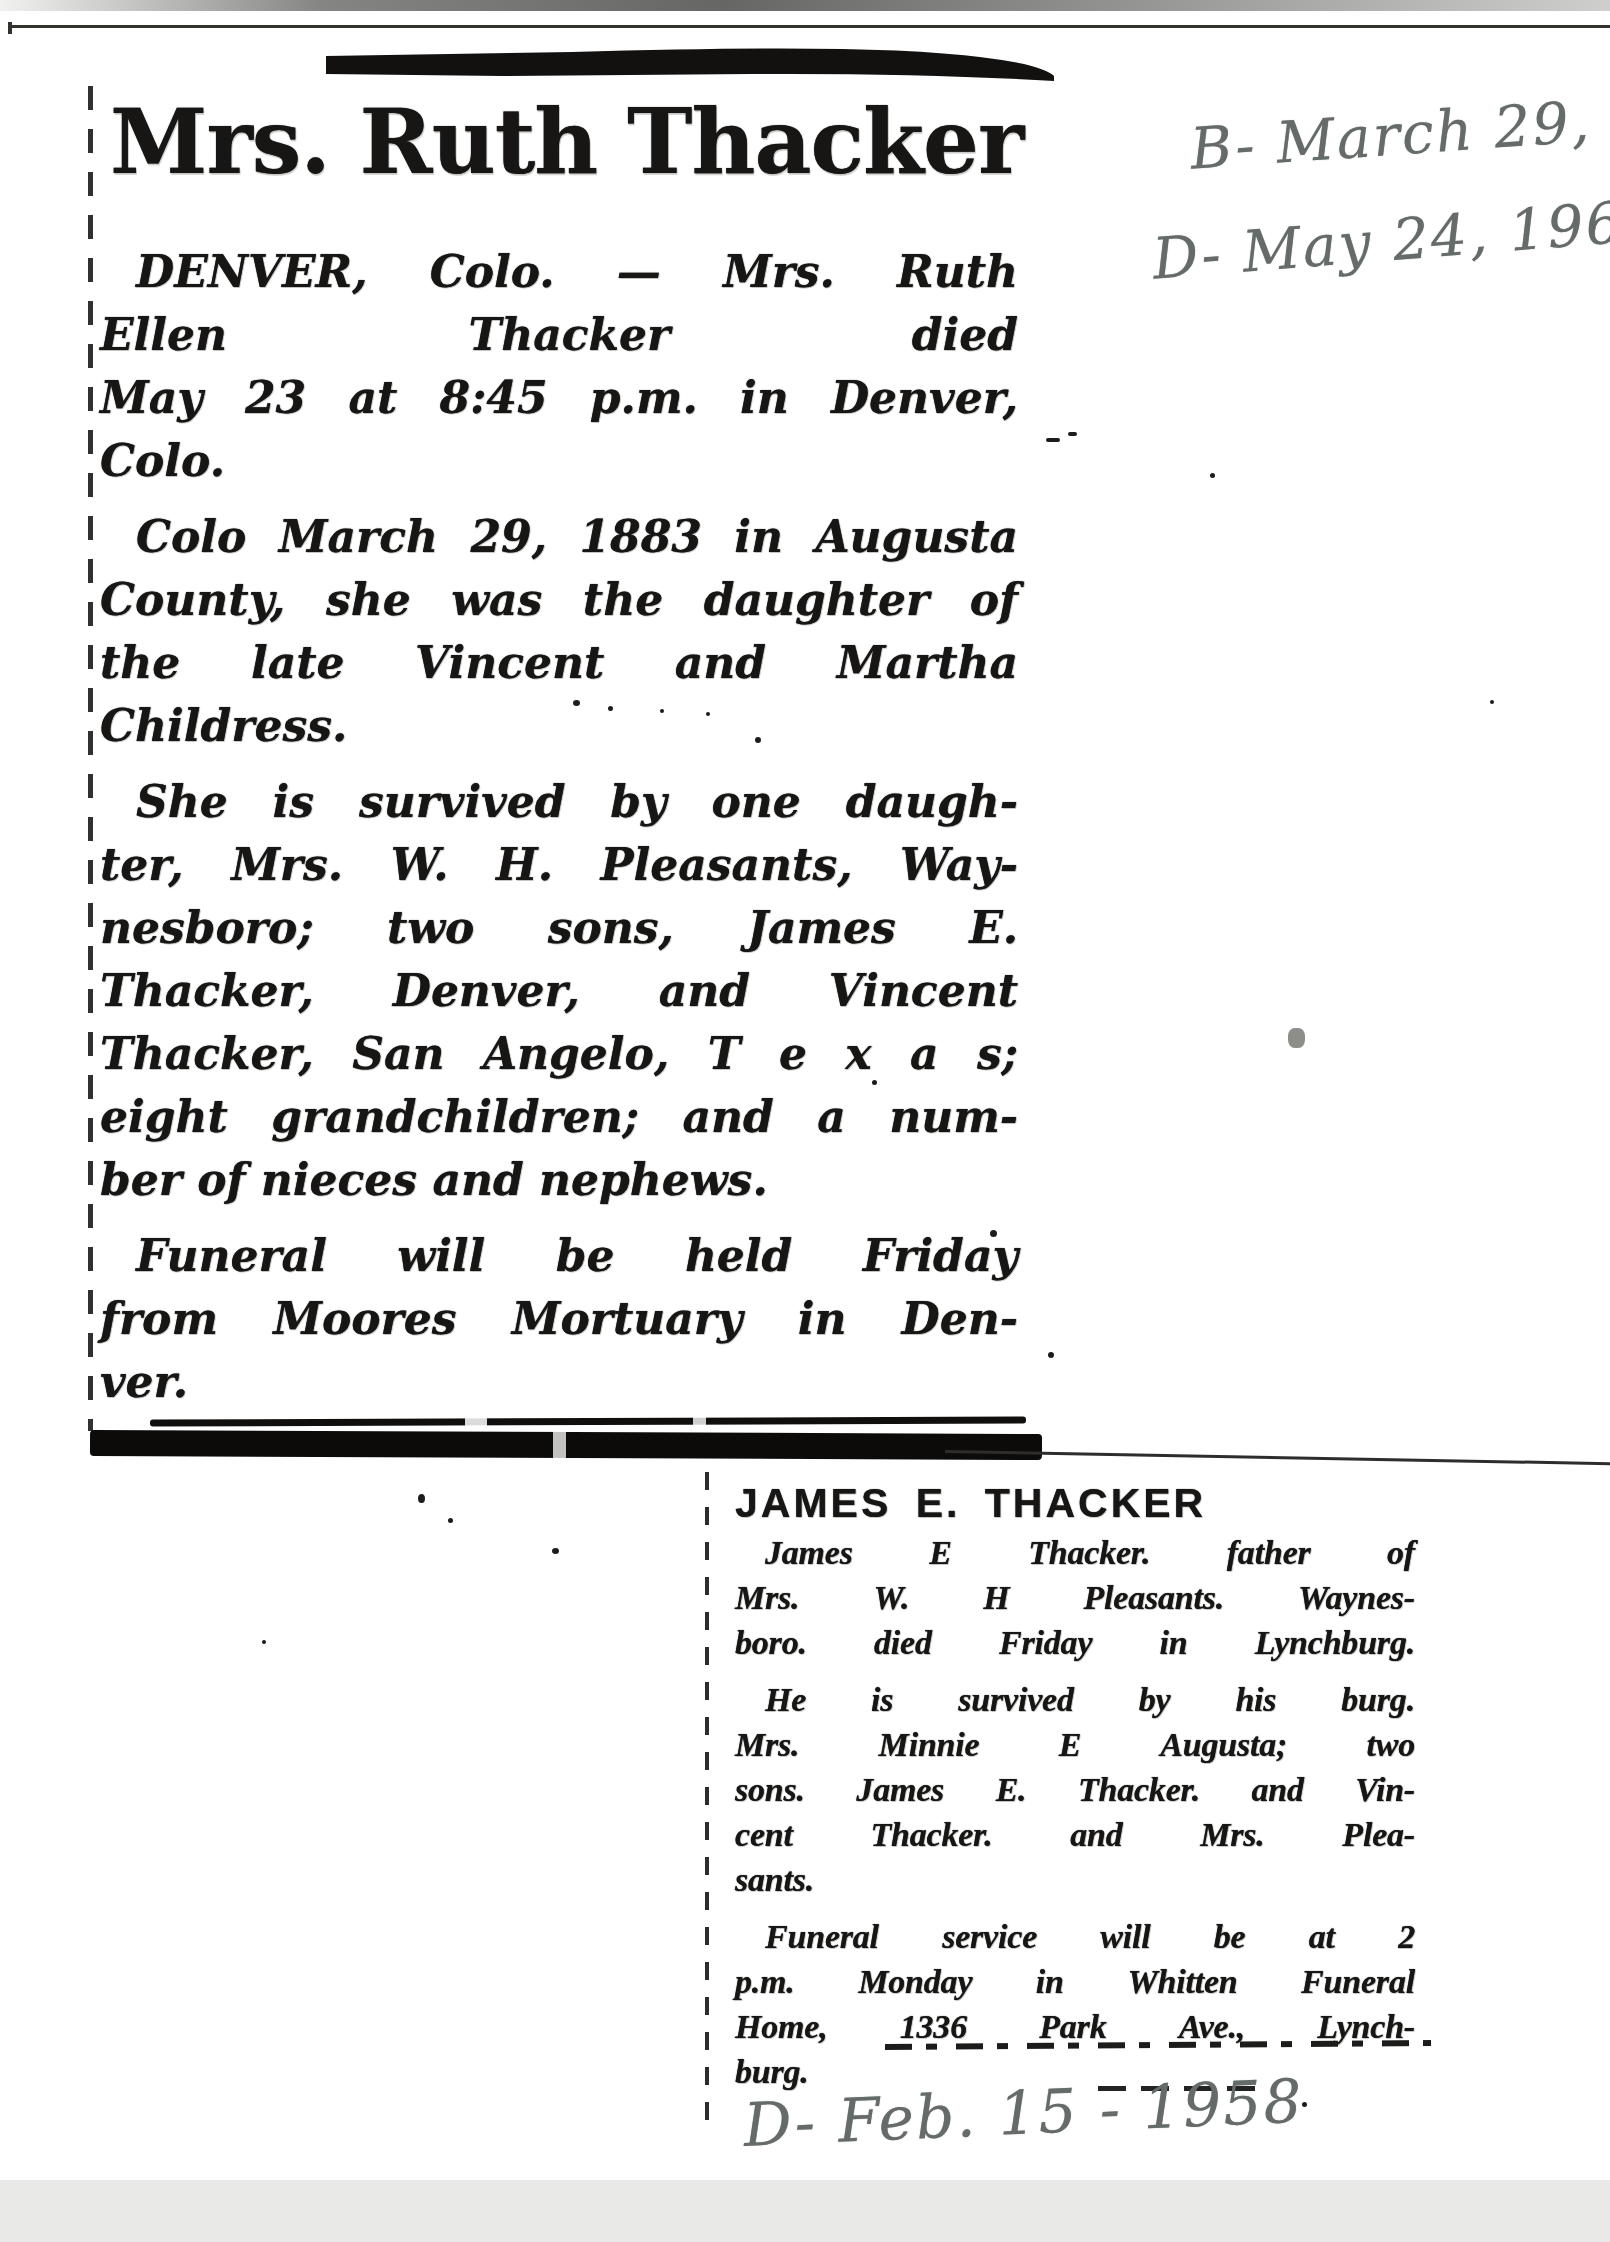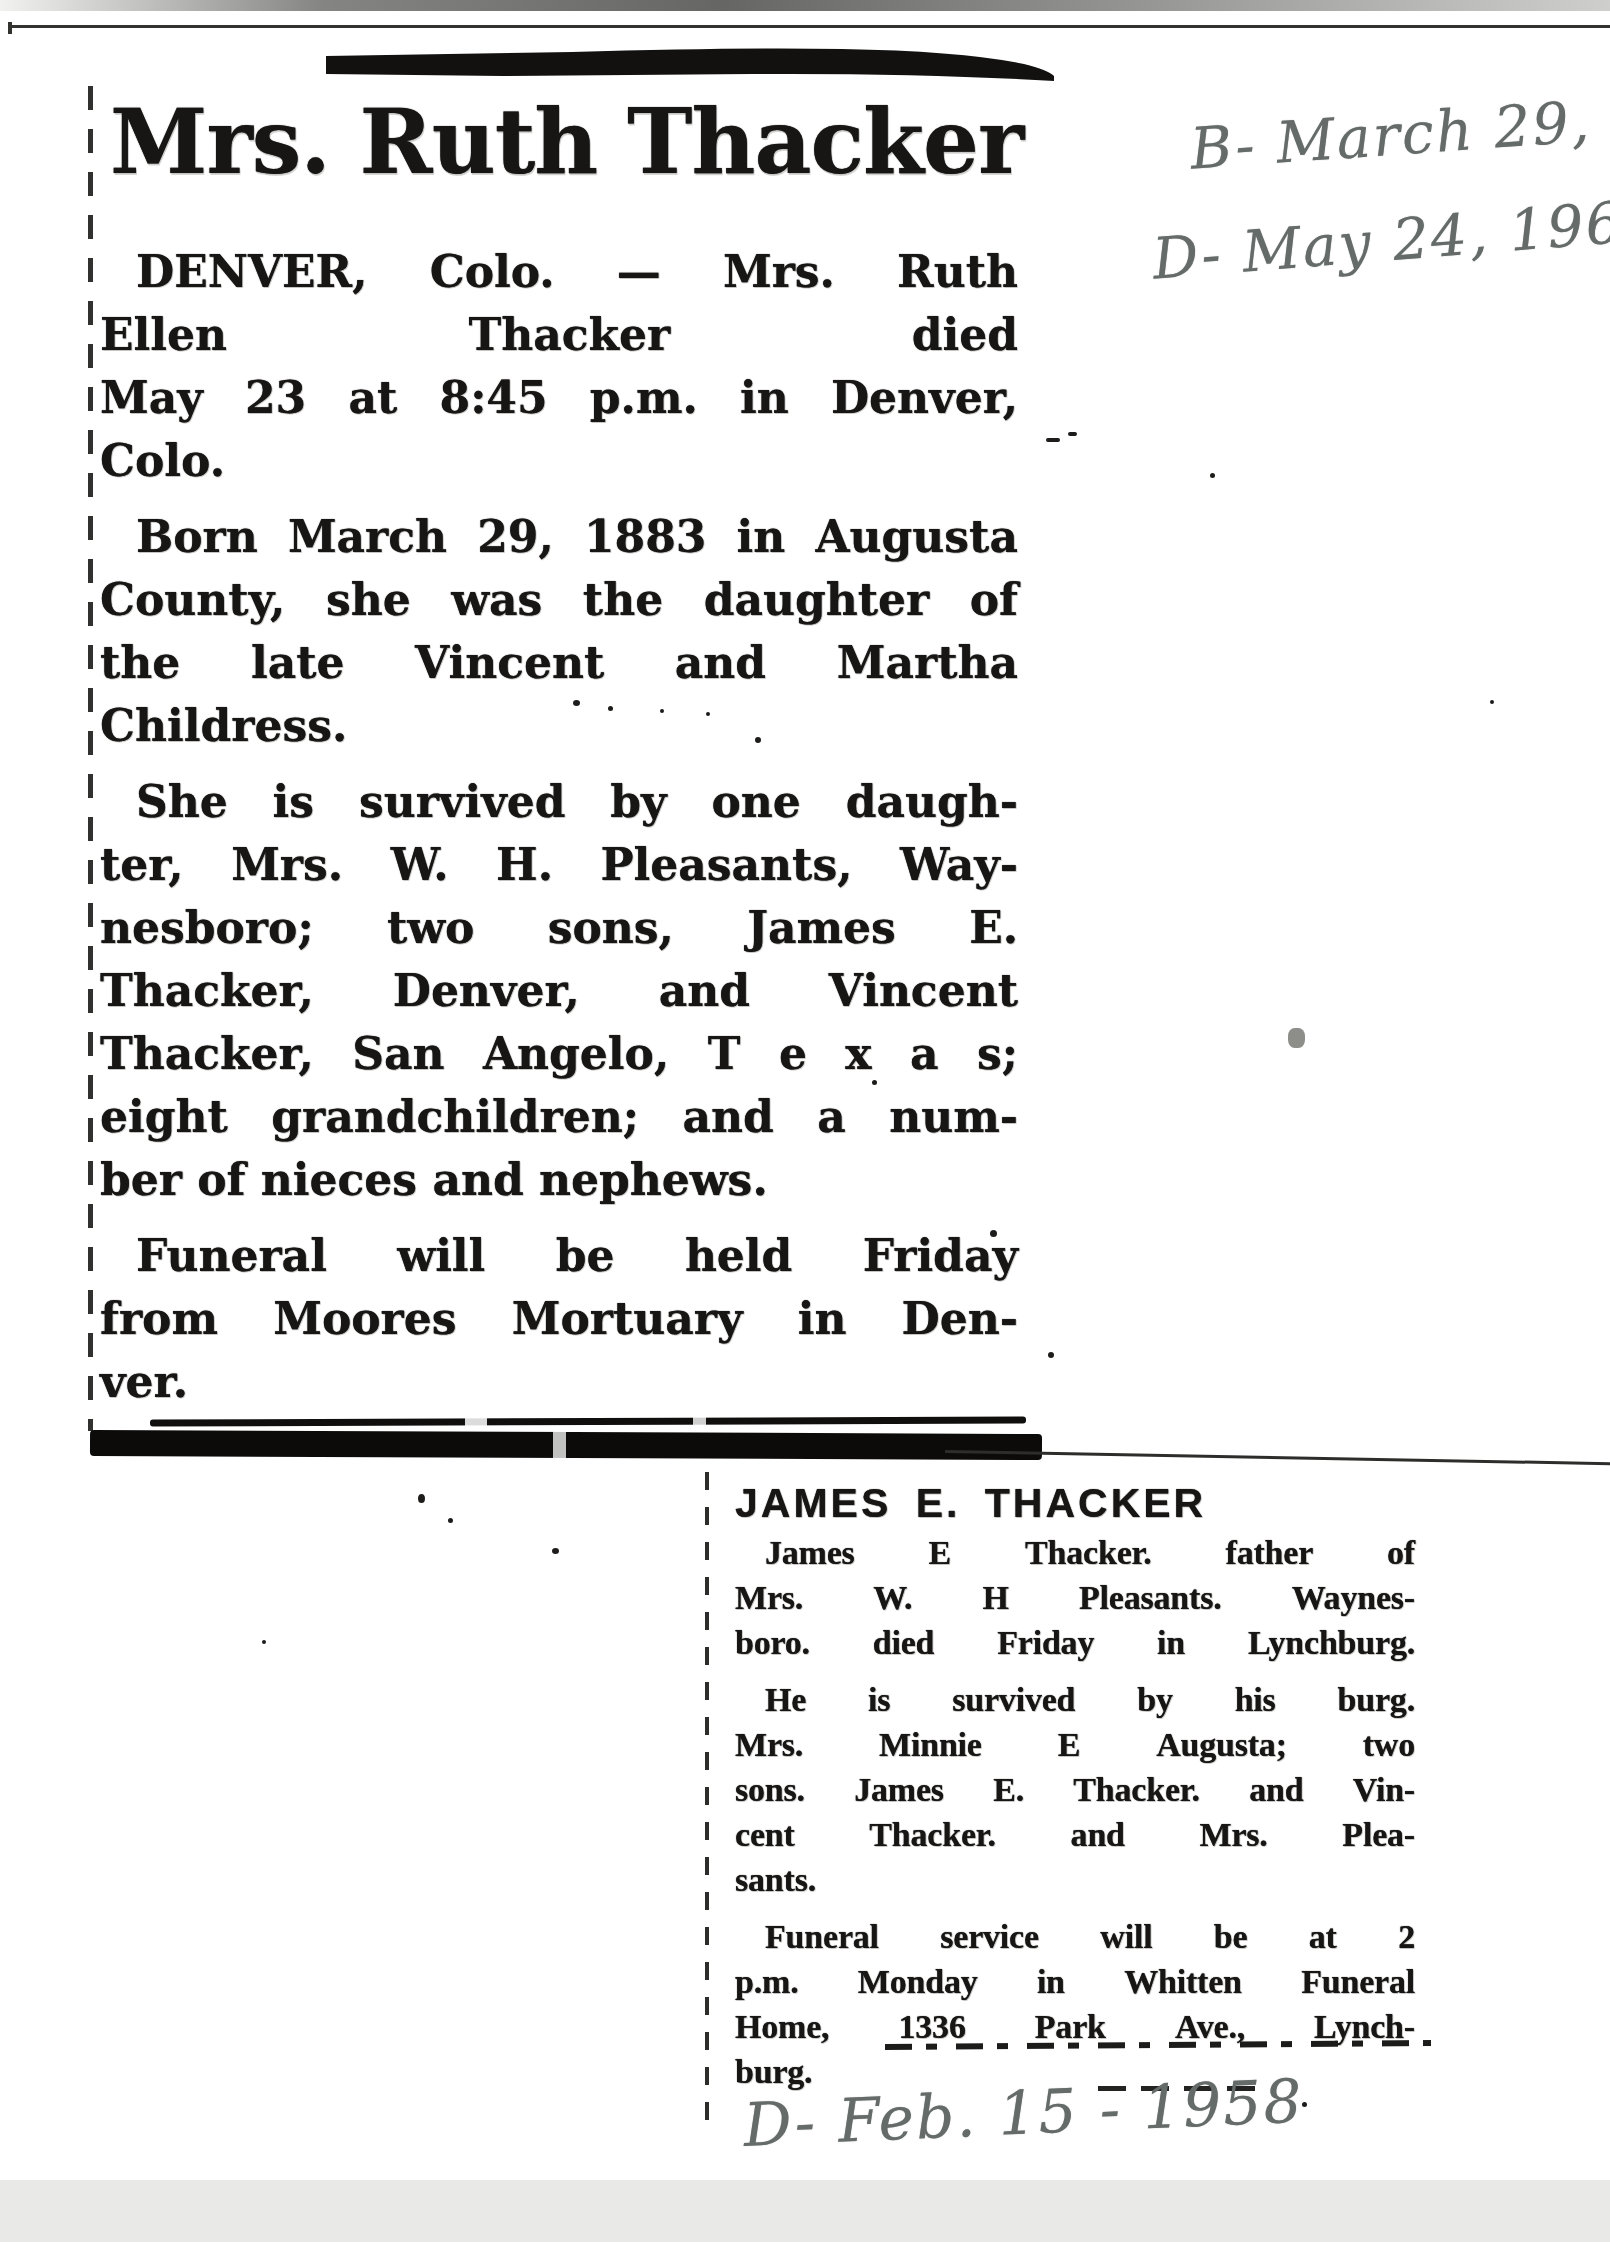--- a/index.html
+++ b/index.html
@@ -46,21 +46,21 @@
   }
   .ink{color:#171614;text-shadow:0 0 1px rgba(10,10,10,.85),1px 1px 0 rgba(35,32,30,.18);}
   
   .ruth-title{
     position:absolute;left:110px;top:88px;margin:0;
     font-size:88px;font-weight:700;letter-spacing:-1px;
     font-family:"DejaVu Serif",serif;white-space:nowrap;
     transform:scaleY(1.03);transform-origin:left top;
   }
   
-  .body-col{position:absolute;}
+  .body-col{position:absolute;font-style:italic;}
   .ruth-body{left:100px;top:240px;width:918px;font-size:44px;font-weight:700;}
   .ruth-body .line{height:63px;line-height:63px;}
   .ruth-body .para{margin-bottom:13px;}
   .ruth-body .ind{padding-left:36px;}
   .james-title{
     position:absolute;left:735px;top:1480px;
     font-family:"Liberation Sans",sans-serif;font-weight:bold;
     font-size:41px;letter-spacing:3px;word-spacing:10px;white-space:nowrap;
   }
   .james-body{left:735px;top:1530px;width:680px;font-size:34px;font-weight:700;
@@ -142,21 +142,21 @@
           <span>at</span>
           <span>8:45</span>
           <span>p.m.</span>
           <span>in</span>
           <span>Denver,</span>
         </div>
         <div class="line">Colo.</div>
       </div>
       <div class="para">
         <div class="line just ind">
-          <span>Born</span>
+          <span>Colo</span>
           <span>March</span>
           <span>29,</span>
           <span>1883</span>
           <span>in</span>
           <span>Augusta</span>
         </div>
         <div class="line just">
           <span>County,</span>
           <span>she</span>
           <span>was</span>

